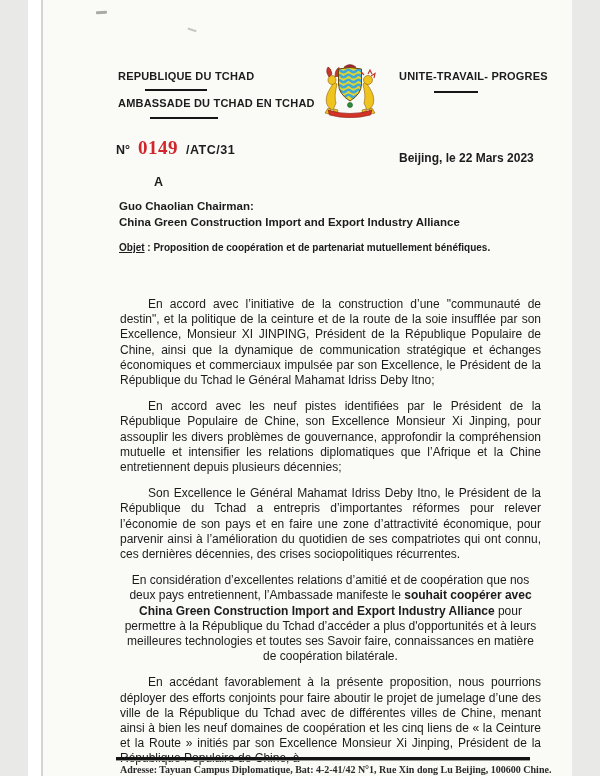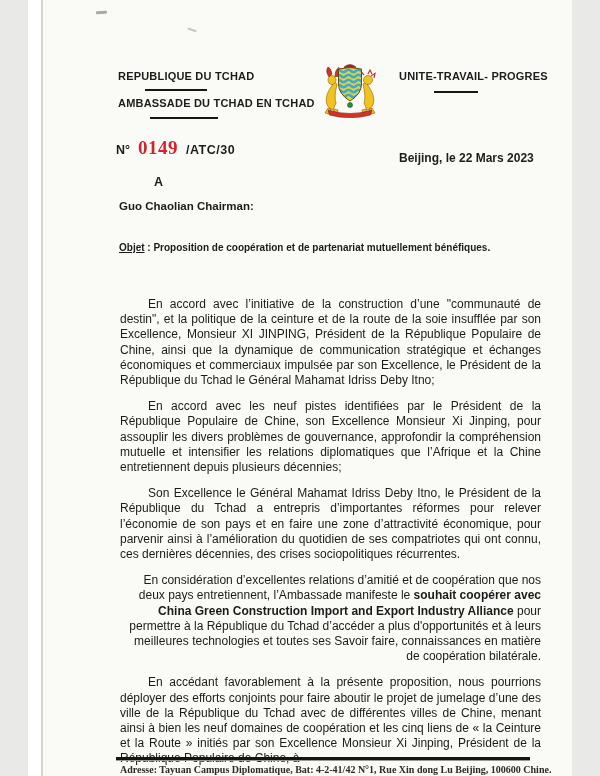--- a/index.html
+++ b/index.html
@@ -50,21 +50,21 @@
   
   .body-text { position: absolute; left: 92px; top: 297px; width: 421px; }
   .para {
     font-size: 12px;
     line-height: 15.2px;
     text-align: justify;
     text-indent: 28px;
     margin-bottom: 11px;
     color: #1b1b1b;
   }
-  .para.no-indent { text-indent: 0; text-align: right; }
+  .para.no-indent { text-indent: 0; text-align: center; }
   .para b { font-weight: bold; }
 
   
   .footer-rule { position: absolute; left: 88px; top: 757px; width: 414px; height: 3px; background: #141414; box-shadow: 0 1px 0 #9a9a97; }
   .footer-address {
     position: absolute; left: 92px; top: 764px; width: 420px;
     font-family: "Liberation Serif", serif;
     font-size: 10px; font-weight: bold; text-align: center;
     color: #2a2a2a; white-space: nowrap;
   }
@@ -122,27 +122,28 @@
     <path d="M49,18 Q72,12 95,18 L95,48 Q95,68 72,82 Q49,68 49,48 Z" fill="none" stroke="#6b4a0a" stroke-width="2"></path>
 
     <circle cx="72" cy="90" r="5" fill="#2e8b3a" stroke="#145a1e" stroke-width="1.2"></circle>
 
     <path d="M28,100 q44,14 88,0 l-3,10 q-41,11 -82,0 z" fill="#d43226" stroke="#7e1f16" stroke-width="1.2"></path>
   </svg>
 
   <div class="ref-line">
     <span class="ref-prefix">N°</span>
     <span class="ref-number">0149</span>
-    <span class="ref-suffix">/ATC/30</span>
+    <span class="ref-suffix">/ATC/31</span>
   </div>
   <div class="dateline">Beijing, le 22 Mars 2023</div>
 
   <div class="recipient-letter">A</div>
   <div class="recipient-block">
     <div>Guo Chaolian Chairman:</div>
+    <div>China Green Construction Import and Export Industry Alliance</div>
   </div>
 
   <div class="subject">
     <span class="obj-label">Objet</span><span> : Proposition de coopération et de partenariat mutuellement bénéfiques.</span>
   </div>
 
   <div class="body-text">
     <p class="para">En accord avec l’initiative de la construction d’une "communauté de destin", et la politique de la ceinture et de la route de la soie insufflée par son Excellence, Monsieur XI JINPING, Président de la République Populaire de Chine, ainsi que la dynamique de communication stratégique et échanges économiques et commerciaux impulsée par son Excellence, le Président de la République du Tchad le Général Mahamat Idriss Deby Itno;</p>
     <p class="para">En accord avec les neuf pistes identifiées par le Président de la République Populaire de Chine, son Excellence Monsieur Xi Jinping, pour assouplir les divers problèmes de gouvernance, approfondir la compréhension mutuelle et intensifier les relations diplomatiques que l’Afrique et la Chine entretiennent depuis plusieurs décennies;</p>
     <p class="para">Son Excellence le Général Mahamat Idriss Deby Itno, le Président de la République du Tchad a entrepris d’importantes réformes pour relever l’économie de son pays et en faire une zone d’attractivité économique, pour parvenir ainsi à l’amélioration du quotidien de ses compatriotes qui ont connu, ces dernières décennies, des crises sociopolitiques récurrentes.</p>

